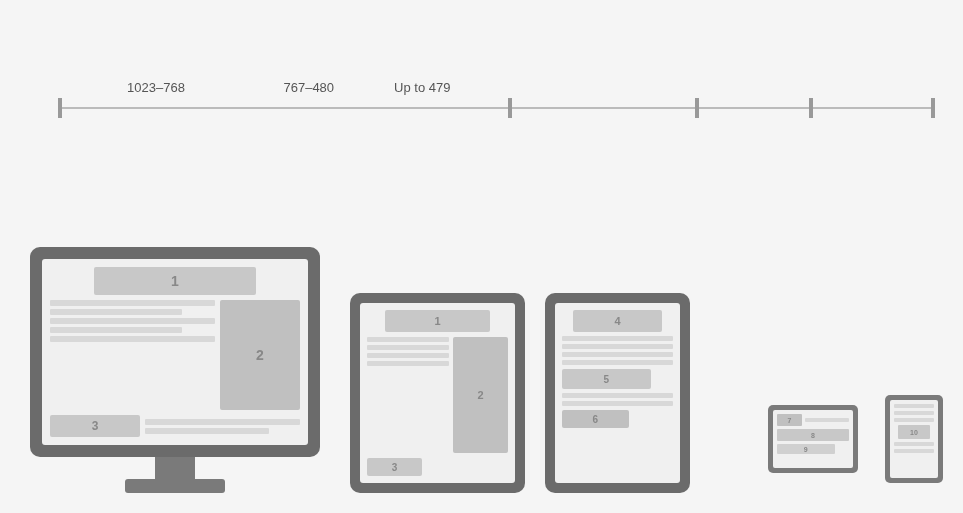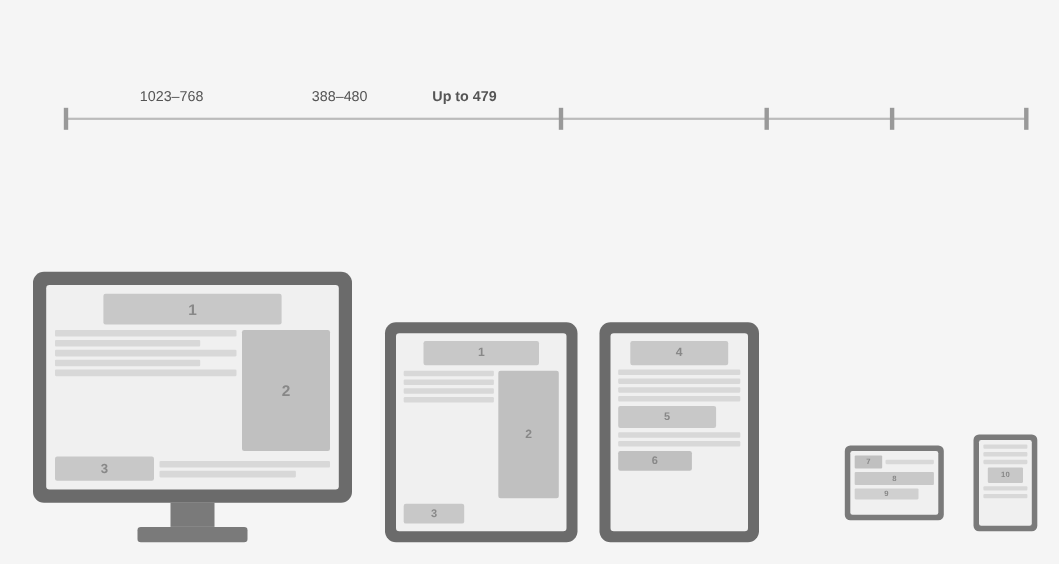--- a/index.html
+++ b/index.html
@@ -52,21 +52,21 @@
       display: flex;
       align-items: center;
       justify-content: center;
       color: #555;
       font-size: 13px;
       font-weight: normal;
     }
     .tl-seg1 { width: 52%; }
     .tl-seg2 { width: 22%; align-items: center; }
     .tl-seg3 { width: 13%; }
-    .tl-seg4 { width: 13%; font-weight: bold; }
+    .tl-seg4 { width: 13%; }
 
     .tick {
       position: absolute;
       top: 50%;
       width: 4px;
       height: 20px;
       background: #999;
       transform: translate(-50%, -50%);
     }
 
@@ -446,21 +446,21 @@
     <div class="tick" style="left: 73%;"></div>
     <div class="tick" style="left: 86%;"></div>
     <div class="tick" style="left: 0%;"></div>
     <div class="tick" style="left: 100%;"></div>
 
     <div class="timeline-labels">
       <div class="tl-segment tl-seg2">
         <span>1023–768</span>
       </div>
       <div class="tl-segment tl-seg3">
-        <span>388–480</span>
+        <span>767–480</span>
       </div>
       <div class="tl-segment tl-seg4">
         <span>Up to 479</span>
       </div>
     </div>
   </div>
 
   <div class="devices">
 
     <div class="monitor-wrapper">

